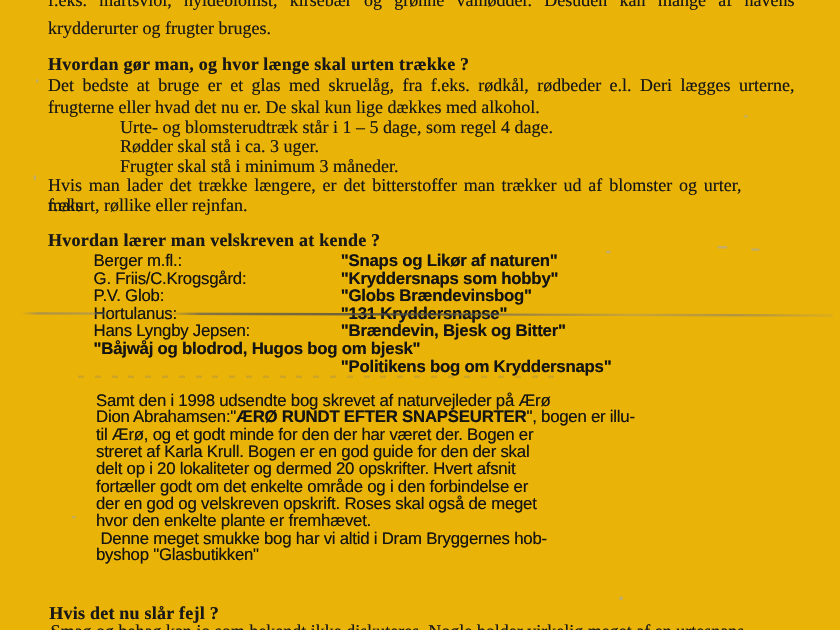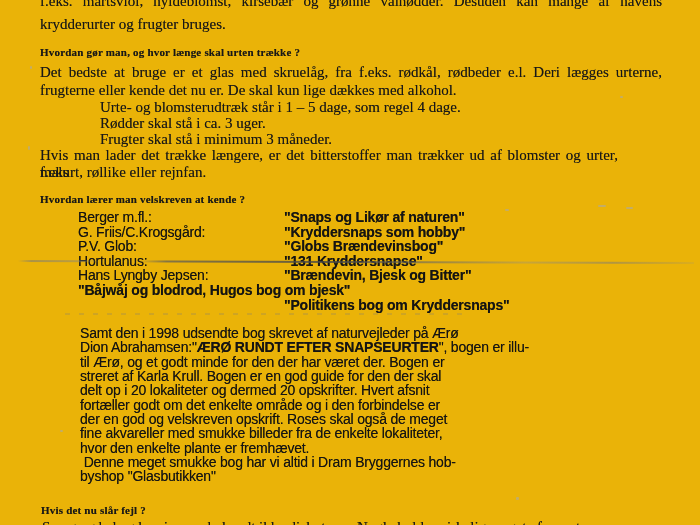--- a/index.html
+++ b/index.html
@@ -8,21 +8,21 @@
     position:relative;
     width:700px; height:525px;
     background:#eab308;
     overflow:hidden;
     font-family:"Liberation Serif","DejaVu Serif",serif;
     color:#181818;
   }
   .line { position:absolute; white-space:nowrap; line-height:1.12; }
   .serif { font-size:15px; text-shadow:0 0 .5px rgba(20,20,20,.55); }
   .just { white-space:normal; text-align:justify; text-align-last:justify; }
-  .head { font-weight:bold; font-size:11px; letter-spacing:.2px; }
+  .head { font-weight:bold; font-size:15px; letter-spacing:.2px; }
   .mono {
     font-family:Liberation Sans, sans-serif;
     font-size:14px; letter-spacing:-.2px;
     color:#141414; text-shadow:0 0 .4px rgba(10,10,10,.6);
   }
   .reflist { position:absolute; top:210px; left:78px; }
   .refrow { display:flex; line-height:14.6px; }
   .refrow .author { width:206px; }
   .refrow .title { font-weight:bold; }
   .bookpara { position:absolute; top:326px; left:80px; line-height:14.35px; }
@@ -50,21 +50,21 @@
 </head>
 <body>
 
 <div class="page">
 
   <div class="line serif just" style="top:-7px; left:40px; width:622px;">f.eks. martsviol, hyldeblomst, kirsebær og grønne valnødder. Desuden kan mange af havens</div>
   <div class="line serif" style="top:16px; left:40px;">krydderurter og frugter bruges.</div>
 
   <div class="line serif head" style="top:46px; left:40px;">Hvordan gør man, og hvor længe skal urten trække ?</div>
   <div class="line serif just" style="top:64px; left:40px; width:622px;">Det bedste at bruge er et glas med skruelåg, fra f.eks. rødkål, rødbeder e.l. Deri lægges urterne,</div>
-  <div class="line serif" style="top:82px; left:40px;">frugterne eller kende det nu er. De skal kun lige dækkes med alkohol.</div>
+  <div class="line serif" style="top:82px; left:40px;">frugterne eller hvad det nu er. De skal kun lige dækkes med alkohol.</div>
   <div class="line serif" style="top:99px; left:100px;">Urte- og blomsterudtræk står i 1 – 5 dage, som regel 4 dage.</div>
   <div class="line serif" style="top:115px; left:100px;">Rødder skal stå i ca. 3 uger.</div>
   <div class="line serif" style="top:131px; left:100px;">Frugter skal stå i minimum 3 måneder.</div>
   <div class="line serif just" style="top:147px; left:40px; width:578px;">Hvis man lader det trække længere, er det bitterstoffer man trækker ud af blomster og urter, f.eks</div>
   <div class="line serif" style="top:164px; left:40px;">malurt, røllike eller rejnfan.</div>
 
   <div class="line serif head" style="top:193px; left:40px;">Hvordan lærer man velskreven at kende ?</div>
 
   <div class="reflist mono">
     <div class="refrow">
@@ -101,21 +101,20 @@
   <div class="dotsrow"></div>
 
   <div class="bookpara mono">
     <div class="pline">Samt den i 1998 udsendte bog skrevet af naturvejleder på Ærø</div>
     <div class="pline"><span>Dion Abrahamsen:"</span><span class="bold-inline">ÆRØ RUNDT EFTER SNAPSEURTER</span><span>", bogen er illu-</span></div>
     <div class="pline">til Ærø, og et godt minde for den der har været der. Bogen er</div>
     <div class="pline">streret af Karla Krull. Bogen er en god guide for den der skal</div>
     <div class="pline">delt op i 20 lokaliteter og dermed 20 opskrifter. Hvert afsnit</div>
     <div class="pline">fortæller godt om det enkelte område og i den forbindelse er</div>
     <div class="pline">der en god og velskreven opskrift. Roses skal også de meget</div>
-    <div class="pline">fine akvareller med smukke billeder fra de enkelte lokaliteter,</div>
     <div class="pline">hvor den enkelte plante er fremhævet.</div>
     <div class="pline"> Denne meget smukke bog har vi altid i Dram Bryggernes hob-</div>
     <div class="pline">byshop "Glasbutikken"</div>
   </div>
 
   <div class="line serif head" style="top:504px; left:41px;">Hvis det nu slår fejl ?</div>
   <div class="line serif" style="top:519px; left:42px;">Smag og behag kan jo som bekendt ikke diskuteres. Nogle holder virkelig meget af en urtesnaps</div>
 
   <div class="speck" style="top:205px; left:598px; width:8px; height:2px;"></div>
   <div class="speck" style="top:207px; left:626px; width:7px; height:2px;"></div>

